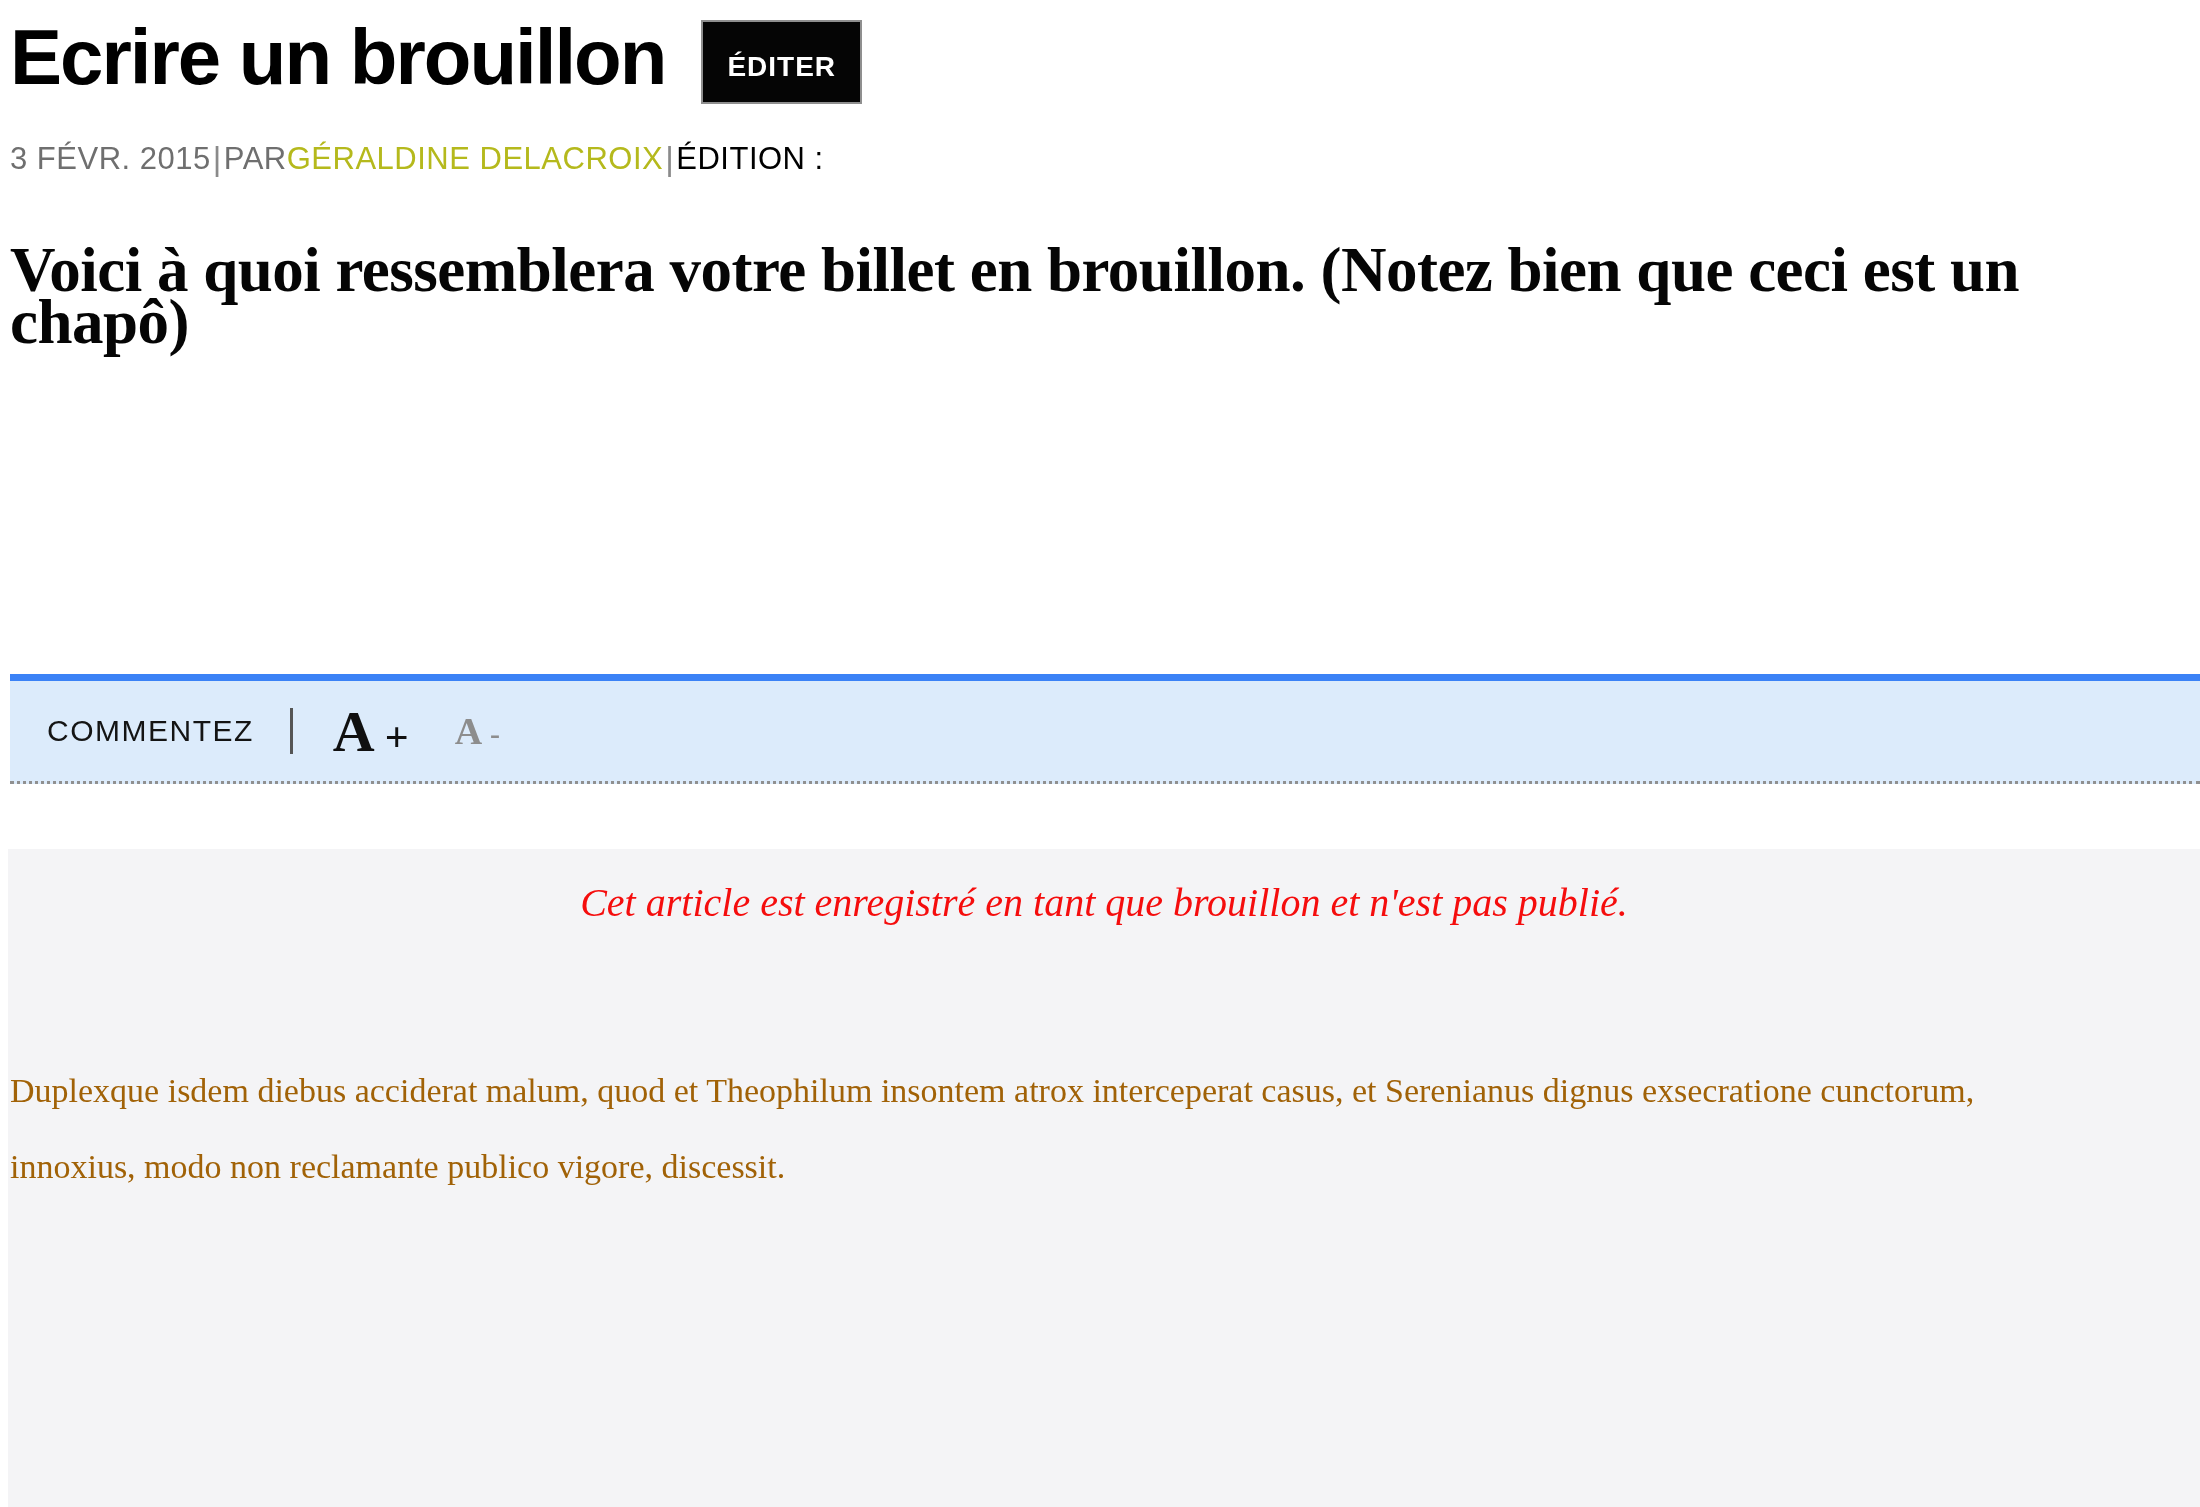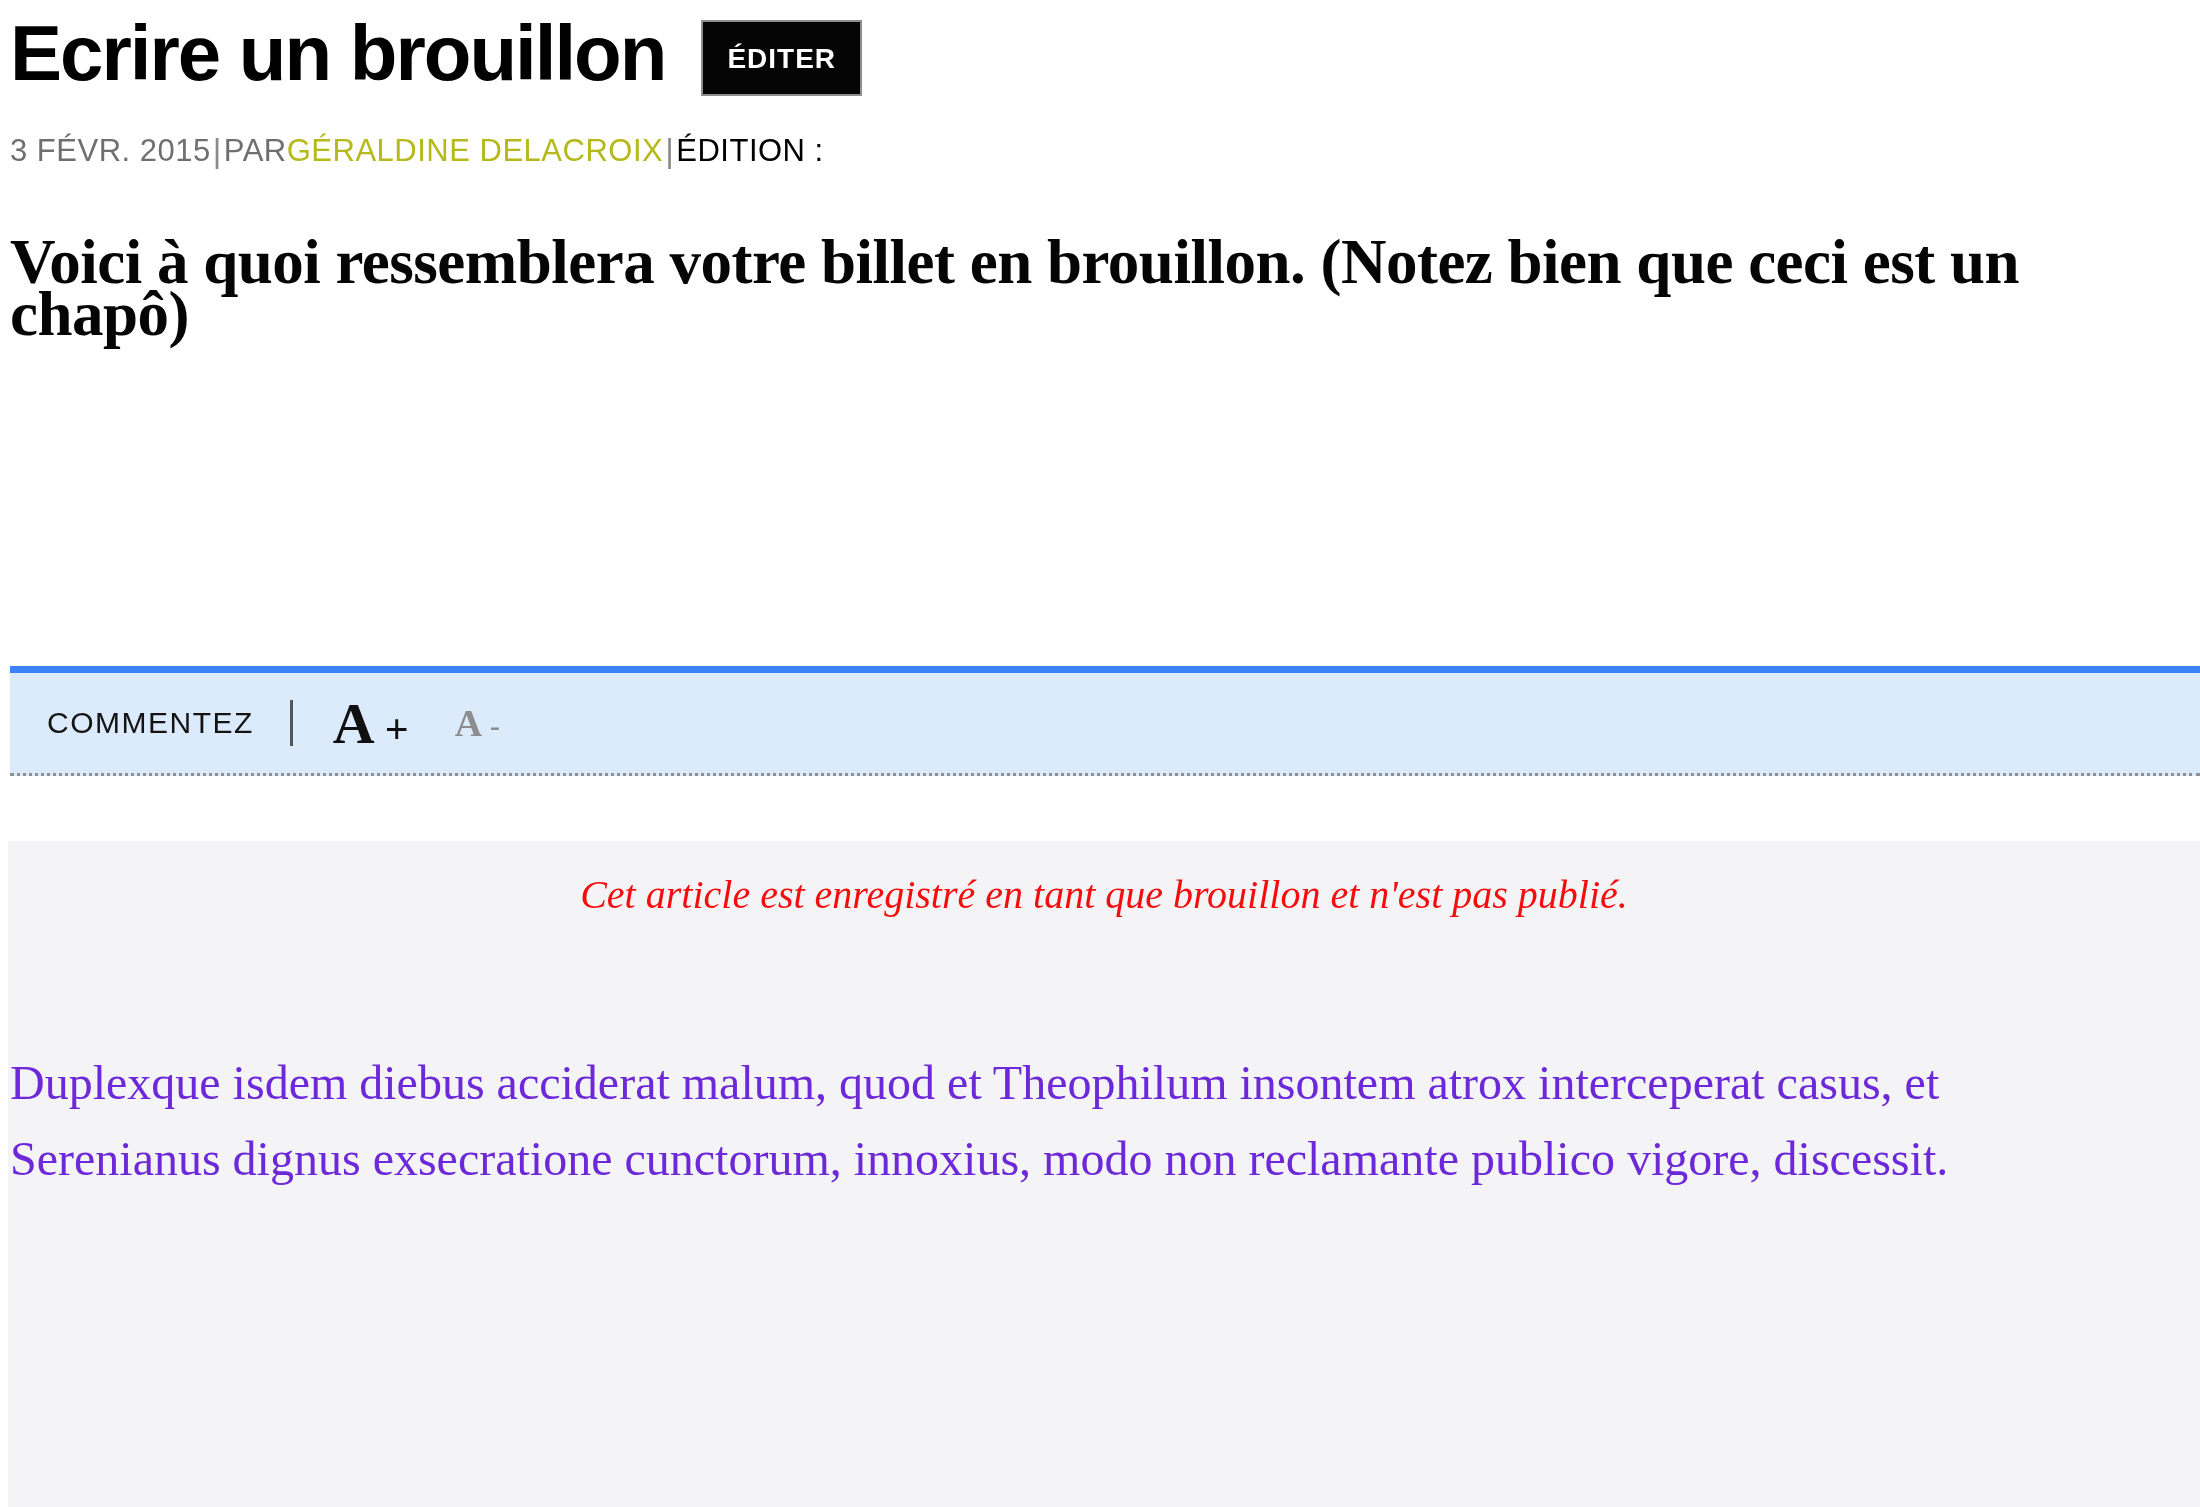--- a/index.html
+++ b/index.html
@@ -31,21 +31,21 @@
   .edit-btn {
     margin-left: 36px;
     margin-top: 10px;
     background: #050505;
     color: #ffffff;
     border: 2px solid #8f8f8f;
     font-family: "Liberation Sans", sans-serif;
     font-weight: bold;
     font-size: 28px;
     letter-spacing: 1px;
-    padding: 21px 24px 19px 24px;
+    padding: 29px 24px 19px 24px;
     cursor: pointer;
   }
 
   .meta {
     display: flex;
     align-items: center;
     margin-top: 36px;
     padding-left: 10px;
     font-size: 31px;
     letter-spacing: 0.5px;
@@ -120,23 +120,23 @@
     font-family: Liberation Serif, serif;
     font-style: italic;
     font-size: 40px;
     line-height: 44px;
     color: #f50d0d;
   }
   .body-text {
     margin: 128px 0 0 0;
     padding: 0 150px 0 2px;
     font-family: "Liberation Serif", serif;
-    font-size: 48px;
+    font-size: 34px;
     line-height: 76px;
-    color: #6d28d9;
+    color: #a16207;
   }
 </style>
 </head>
 <body>
 
 <div class="page">
 
   <header>
     <div class="title-row">
       <h1 class="page-title">Ecrire un brouillon</h1>

